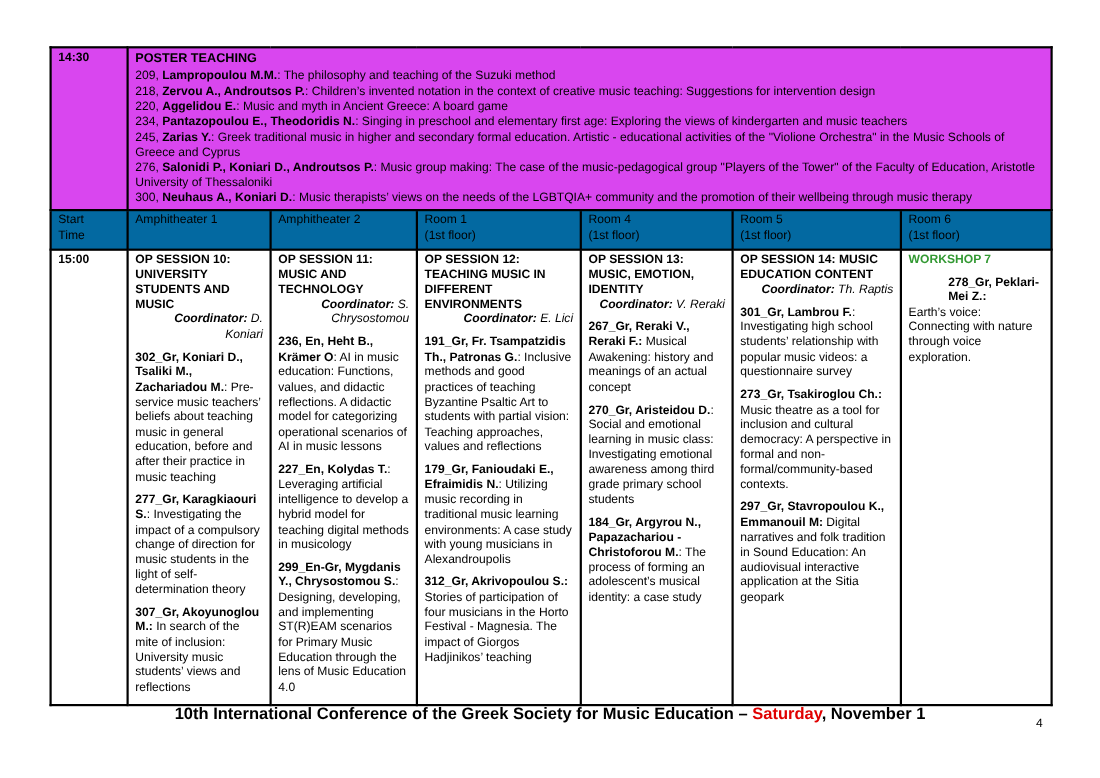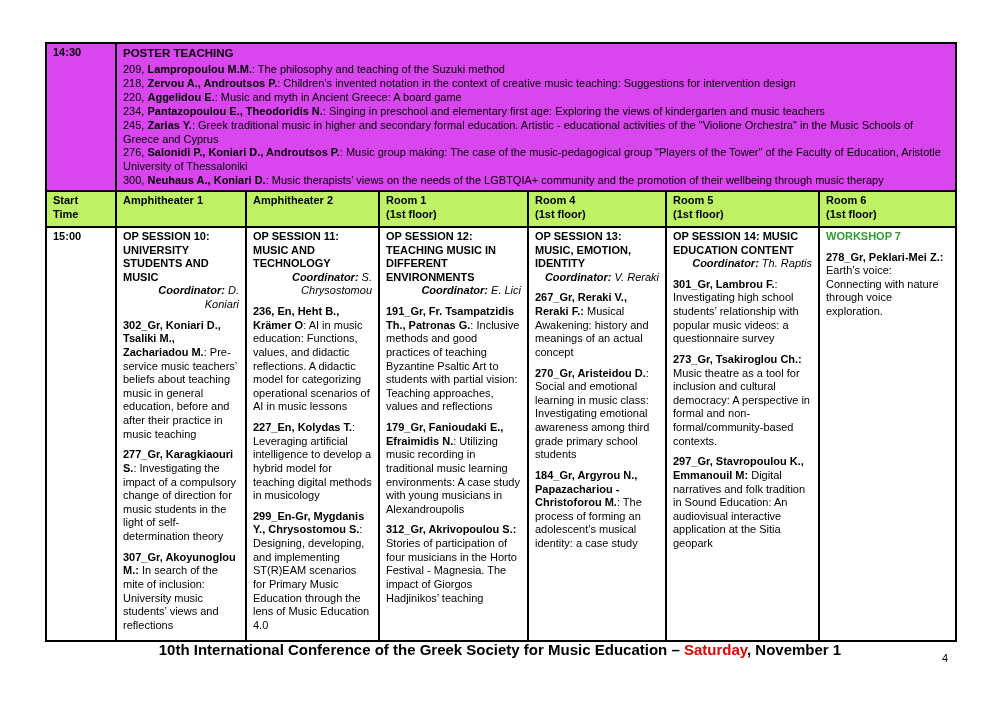--- a/index.html
+++ b/index.html
@@ -10,37 +10,37 @@
   table.schedule{
     position:absolute;left:45px;top:42px;width:910px;
     border-collapse:collapse;table-layout:fixed;
   }
   .schedule td,.schedule th{
     border:2px solid #000;vertical-align:top;padding:2px 6px;
     font-size:11px;line-height:1.24;text-align:left;
   }
   .green{background:#d946ef;}
   .hdr{
-    background:#bef264;text-align:center;vertical-align:middle;
-    font-weight:bold;font-size:12px;line-height:1.25;padding:3px 2px;height:30px;
+    background:#0369a1;text-align:center;vertical-align:middle;
+    font-weight:normal;font-size:12px;line-height:1.25;padding:3px 2px;height:30px;
   }
   .time-cell{
     text-align:center;font-weight:bold;font-size:13.5px;padding-top:3px;
   }
   .poster-cell{font-size:11.5px;}
   .poster-title{font-weight:bold;font-size:11.5px;margin-bottom:3px;}
   .poster-item{line-height:1.26;}
   .bold{font-weight:bold;}
   .session-title{font-weight:bold;}
   .coordinator{font-style:italic;text-align:right;}
   .coordinator .coord-label{font-weight:bold;}
   .paper{margin-top:7px;}
   .paper-authors{font-weight:bold;}
   .workshop-title{font-weight:bold;color:#339933;}
-  .workshop-authors{font-weight:bold;margin-top:7px;}
+  .workshop-authors{font-weight:bold;margin-top:7px;margin-left:36px;}
   .workshop-text{margin-top:0;}
   .body-row td{height:408px;}
   .footer{
     position:absolute;left:45px;width:910px;top:641px;text-align:center;
     font-size:15px;font-weight:bold;
   }
   .footer .highlight{color:#e00000;}
   .page-number{
     position:absolute;right:52px;top:652px;font-size:11px;
   }

